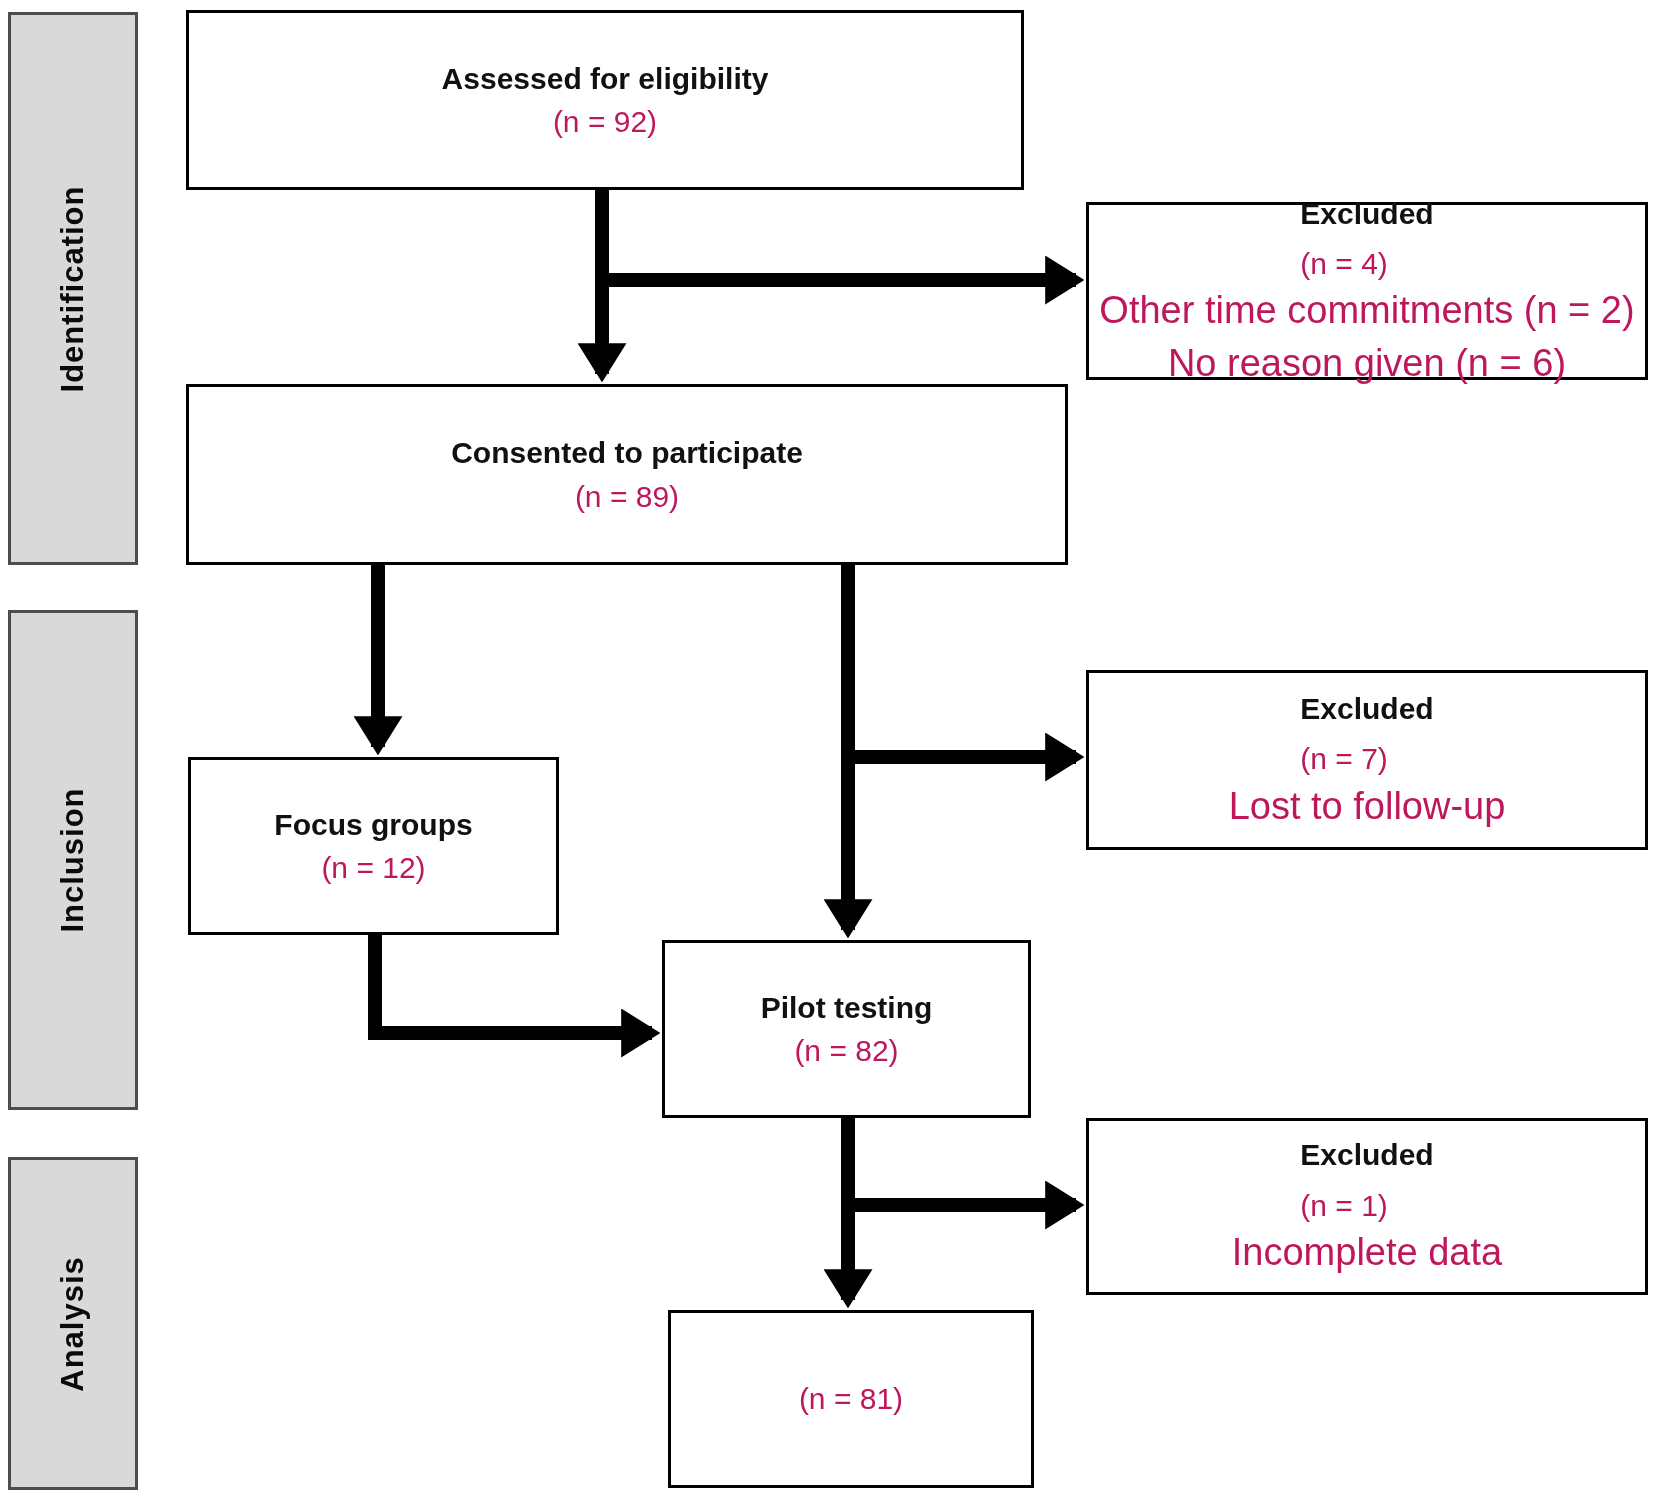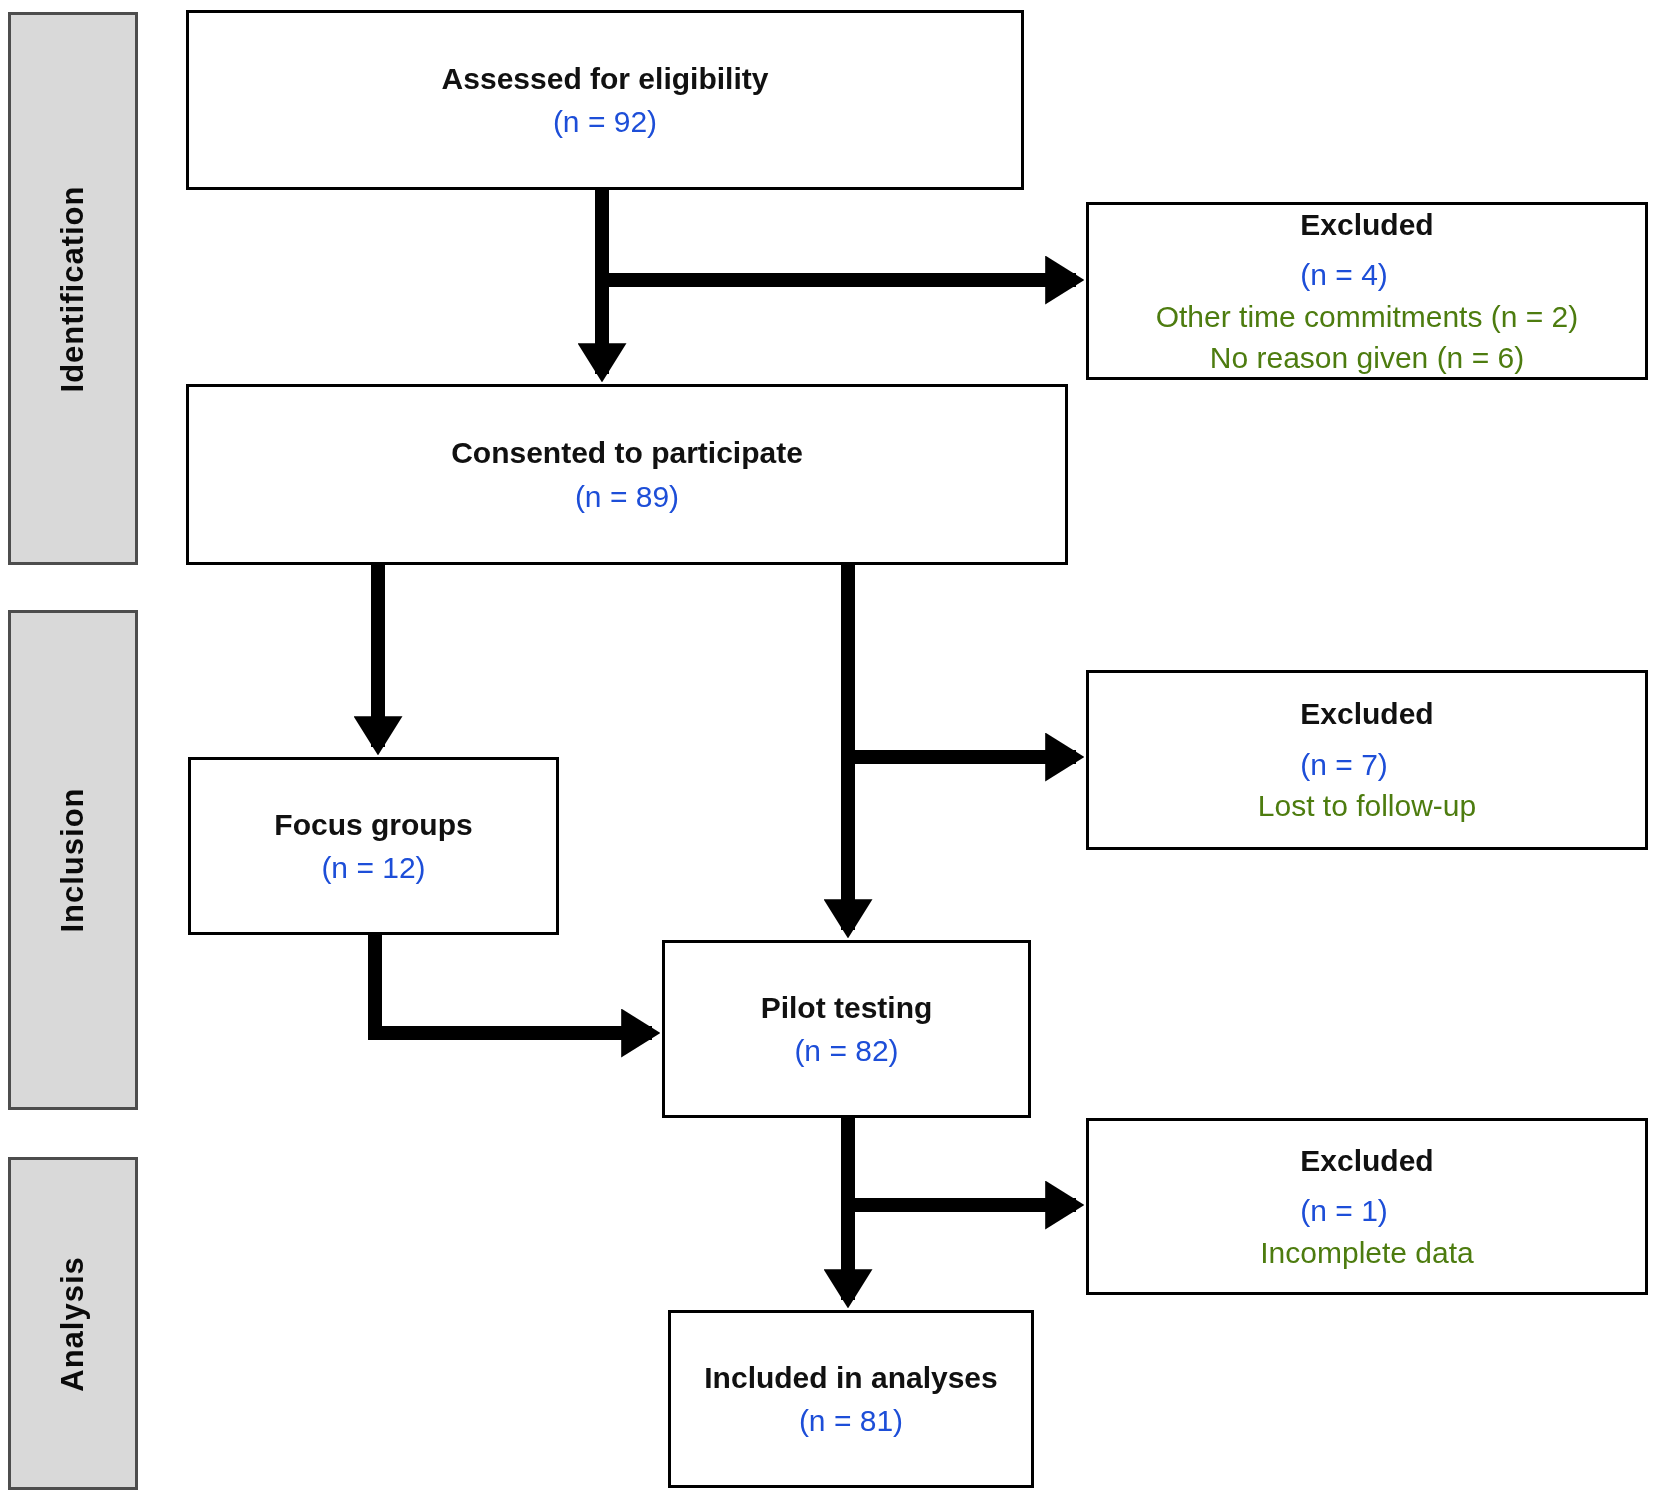--- a/index.html
+++ b/index.html
@@ -36,33 +36,33 @@
     z-index: 2;
   }
   .box-title {
     font-size: 30px;
     font-weight: 700;
     color: #111111;
   }
   .box-n {
     font-size: 30px;
     font-weight: 400;
-    color: #1d4ed8;
+    color: #be185d;
   }
   .excl-heading {
     display: flex;
     justify-content: center;
     align-items: baseline;
     gap: 9px;
     flex-direction: column;
   }
   .reason {
-    font-size: 30px;
+    font-size: 38px;
     font-weight: 400;
-    color: #4d7c0f;
+    color: #be185d;
     text-align: center;
   }
   .stage {
     position: absolute;
     left: 8px;
     width: 130px;
     box-sizing: border-box;
     background: var(--stage-fill, #d9d9d9);
     border: 3px solid var(--stage-border, #4d4d4d);
     display: flex;
@@ -159,17 +159,16 @@
 
   <div class="box" style="left:1086px; top:1118px; width:562px; height:177px; line-height:1.38;">
     <div class="excl-heading">
       <span class="box-title">Excluded</span>
       <span class="box-n">(n = 1)</span>
     </div>
     <div class="reason">Incomplete data</div>
   </div>
 
   <div class="box" style="left:668px; top:1310px; width:366px; height:178px;">
-    <div class="box-title">Included in analyses</div>
     <div class="box-n">(n = 81)</div>
   </div>
 
 </div>
 
 </body></html>

